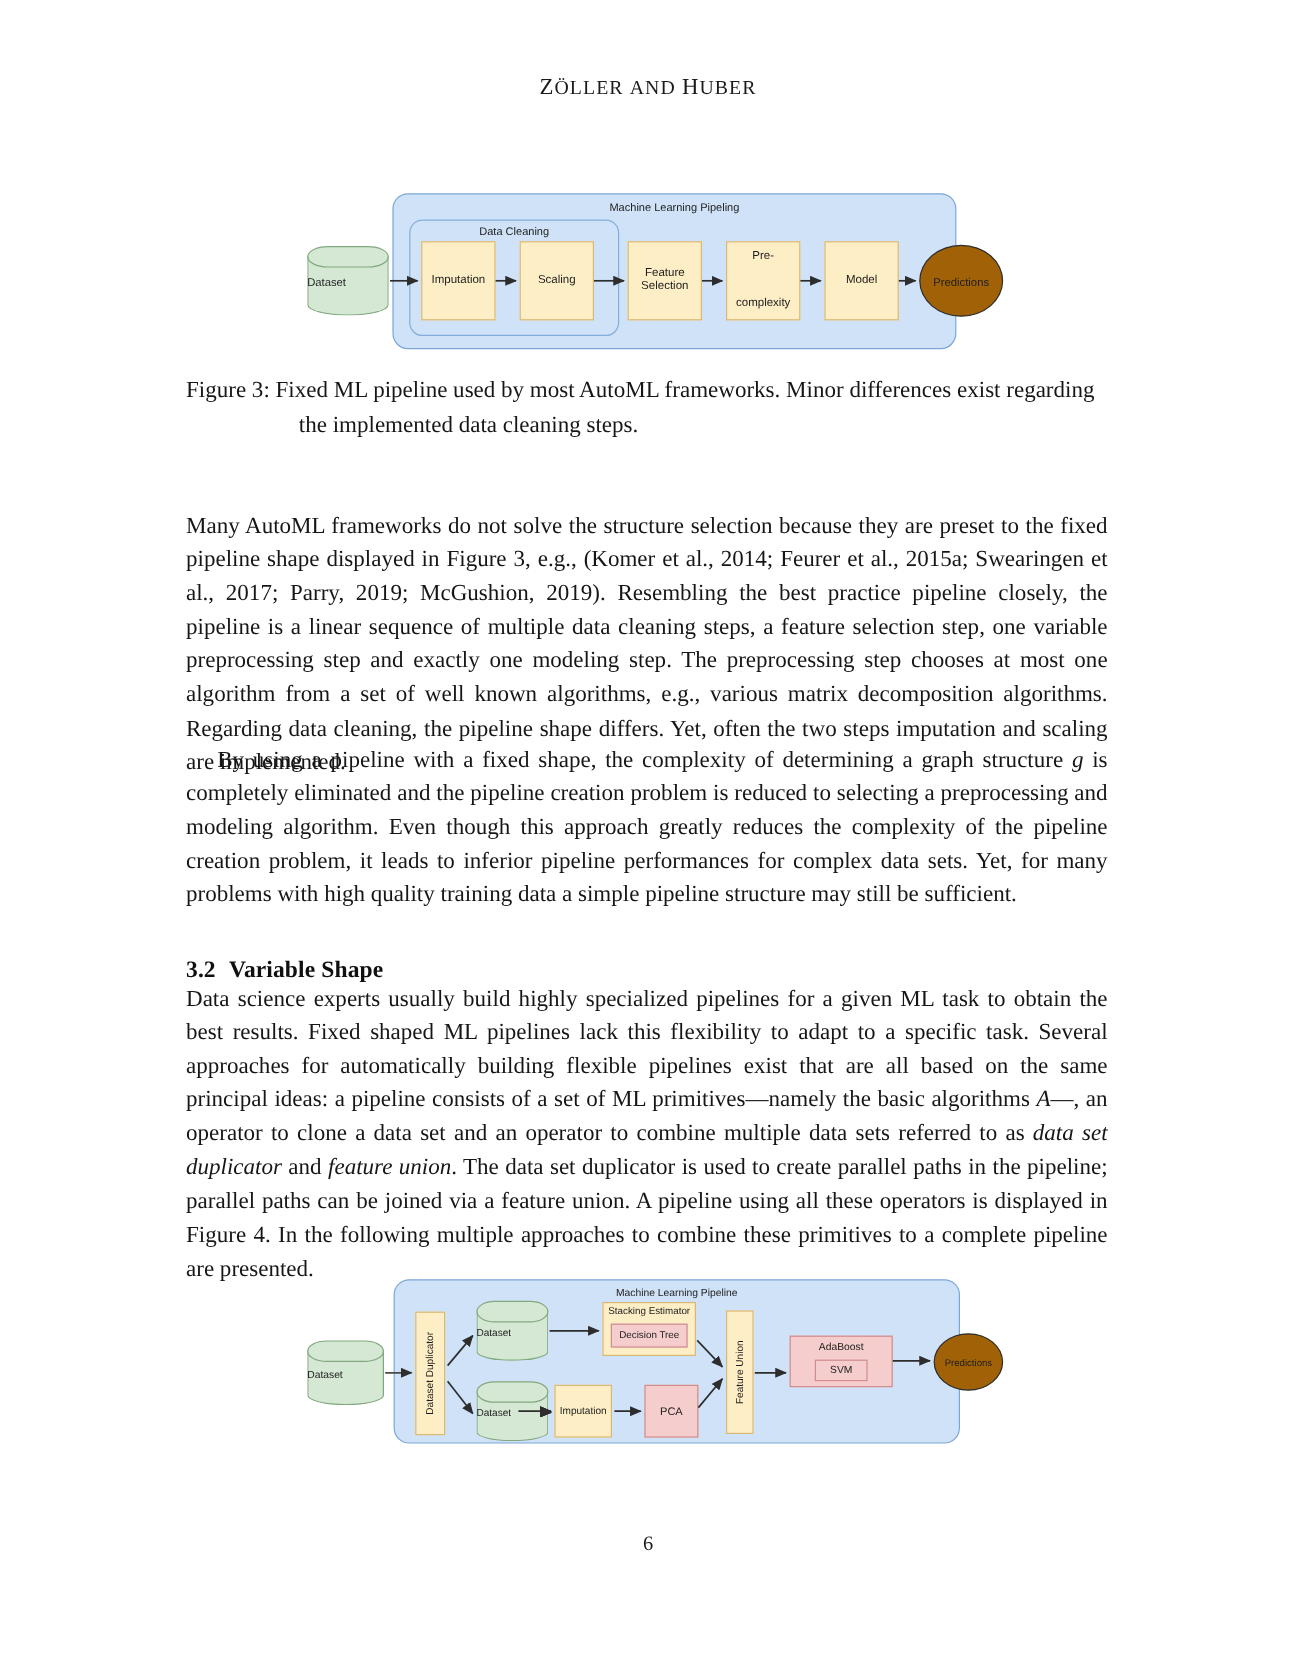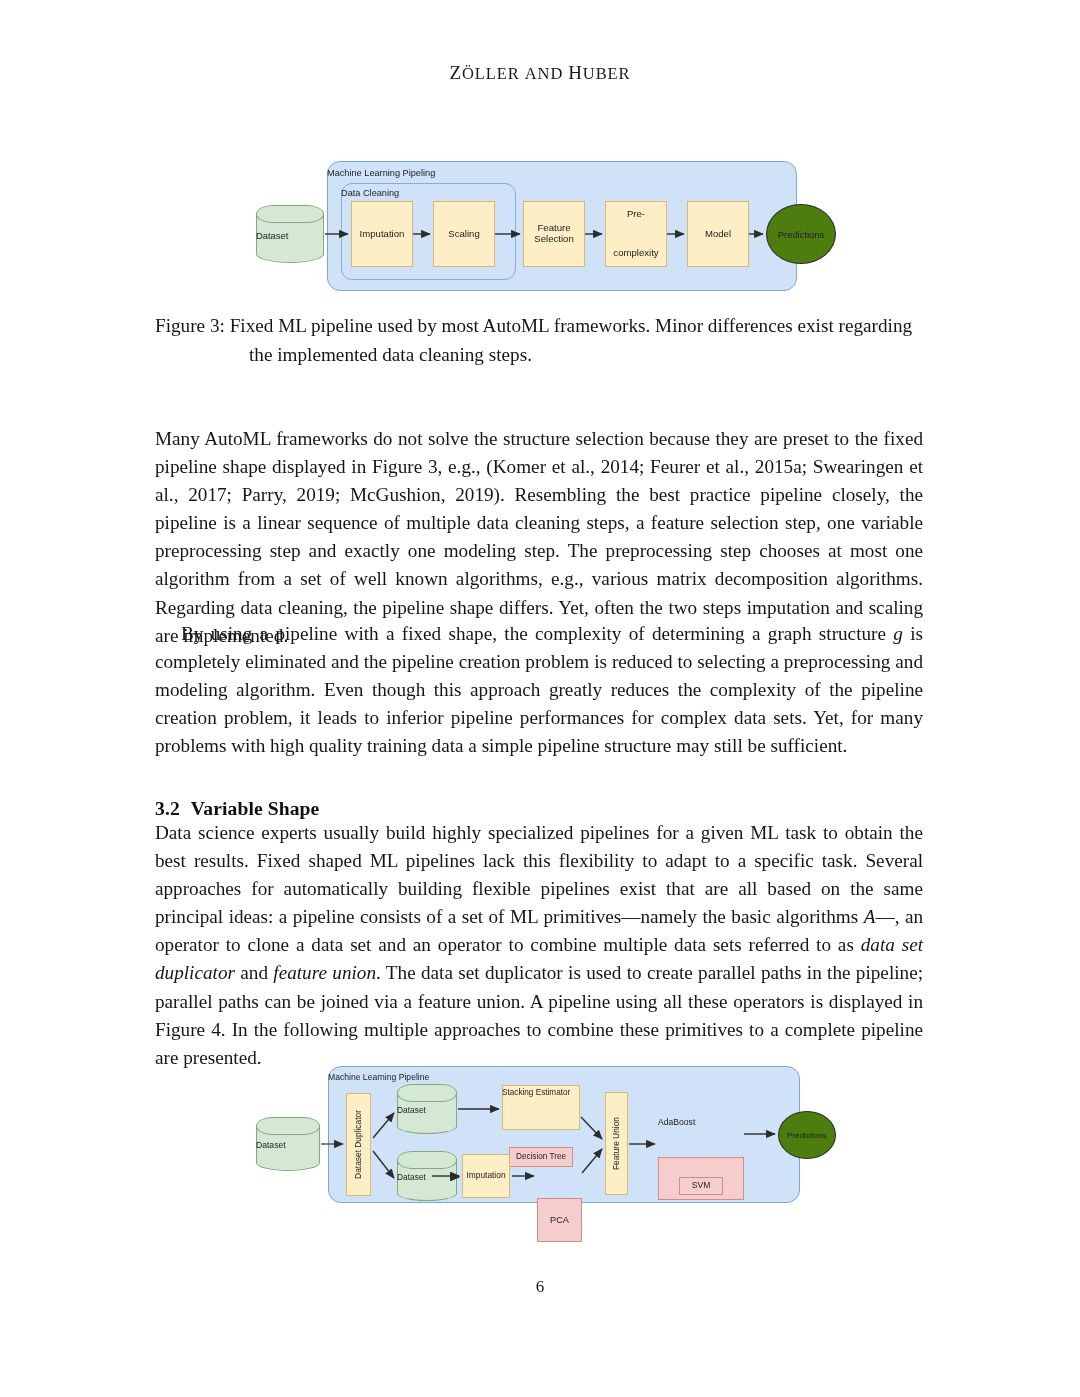--- a/index.html
+++ b/index.html
@@ -123,21 +123,20 @@
     border: 1.3px solid #86aedb;
     border-radius: 11px;
   }
   .fill-yellow {
     background: #fdeec6;
     border: 1.1px solid #d9b775;
   }
   .fill-red {
     background: #f6cdcd;
     border: 1.1px solid #cf8d8d;
-    margin-top: 44px;
   }
   .cyl {
     position: absolute;
     box-sizing: border-box;
   }
   .cyl .body {
     position: absolute;
     left: 0; right: 0;
     top: 8px; bottom: 0;
     background: #d5e8d4;
@@ -159,29 +158,29 @@
     left: 0; right: 0;
     top: 50%;
     transform: translateY(-40%);
     text-align: left;
   }
   .ellipse {
     position: absolute;
     box-sizing: border-box;
     border: 1.2px solid #2c2c2c;
     border-radius: 50%;
-    background: #4d7c0f;
+    background: #a16207;
     display: flex;
     align-items: center;
     justify-content: center;
     text-align: center;
   }
   .d-label {
     position: absolute;
-    text-align: left;
+    text-align: center;
     white-space: nowrap;
   }
   .vert {
     writing-mode: vertical-rl;
     transform: rotate(180deg);
   }
   .arrows {
     position: absolute;
     left: 0; top: 0;
     pointer-events: none;

